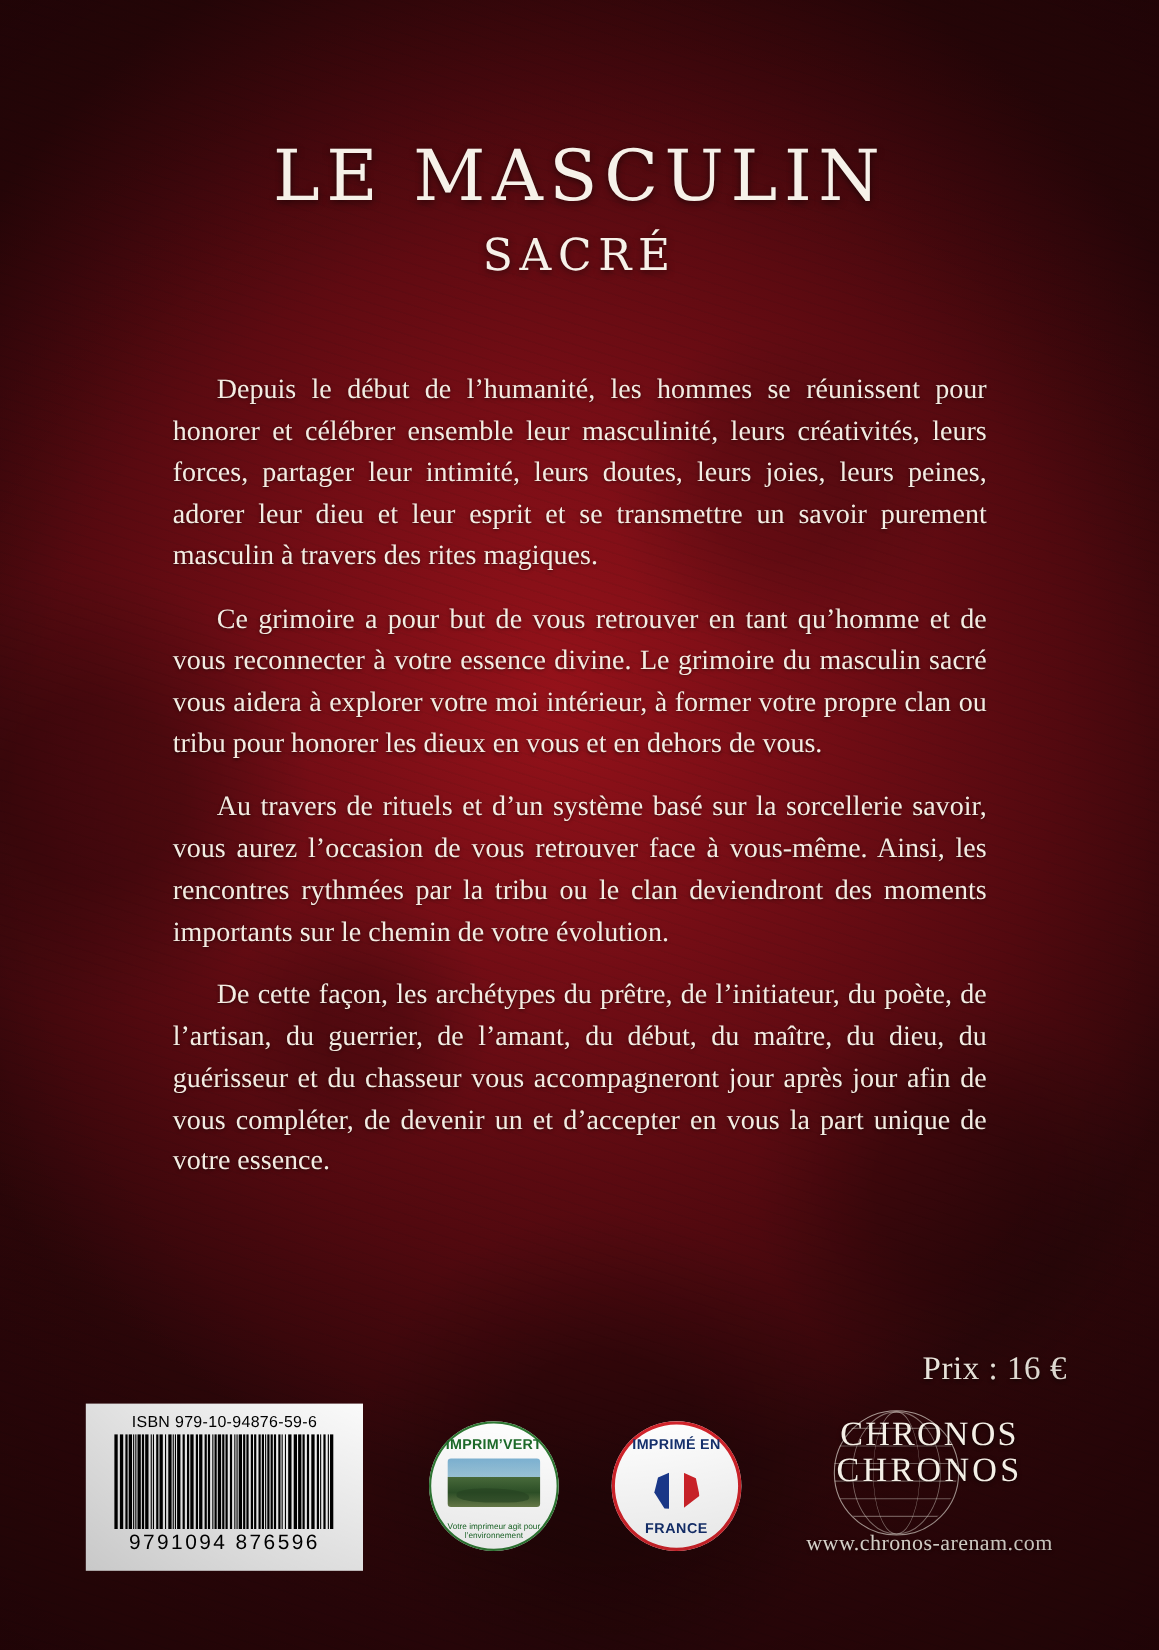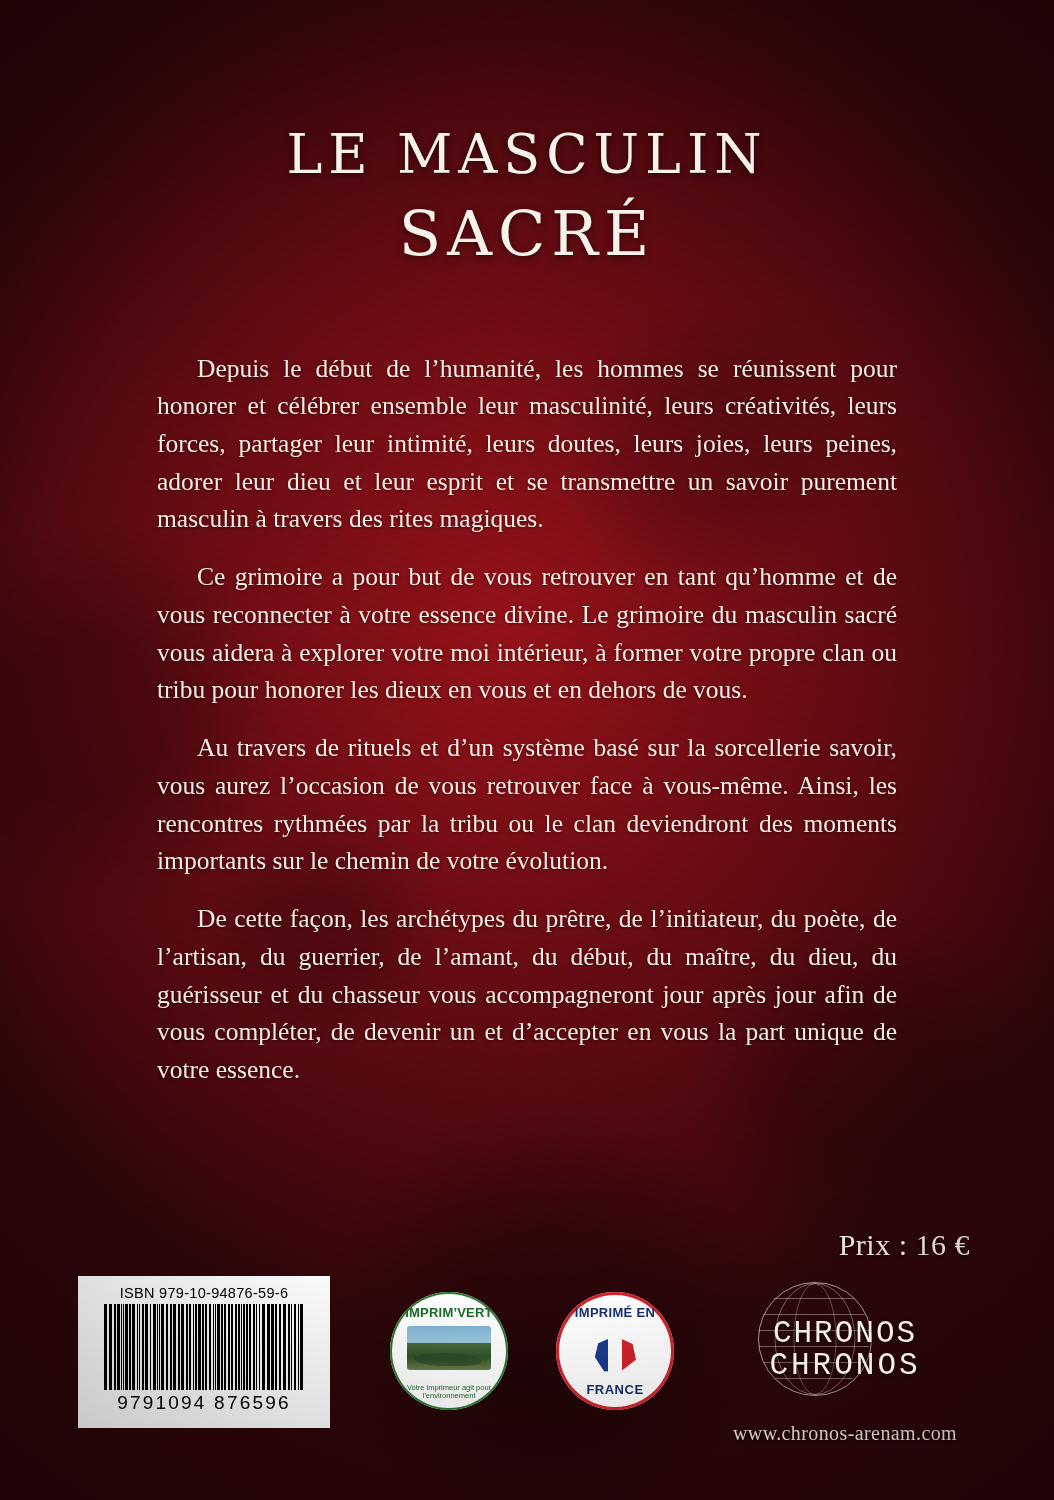--- a/index.html
+++ b/index.html
@@ -56,22 +56,22 @@
     text-align: center;
   }
   .title-line {
     font-family: "DejaVu Serif", serif;
     font-weight: 400;
     letter-spacing: 6px;
     color: #f6f1e9;
     text-shadow: 0 2px 7px rgba(0,0,0,0.55);
     line-height: 1.22;
   }
-  .title-line-1 { font-size: 54px; }
-  .title-line-2 { font-size: 62px; margin-top: 8px; }
+  .title-line-1 { font-size: 64px; }
+  .title-line-2 { font-size: 40px; margin-top: 8px; }
 
   .body-text {
     margin: 78px auto 0;
     width: 740px;
     font-size: 25.5px;
     line-height: 1.48;
     text-align: justify;
     color: #f3ece2;
     text-shadow: 0 1px 3px rgba(0,0,0,0.5);
   }
@@ -253,27 +253,26 @@
   }
   .pub-grid i {
     position: absolute;
     left: 0; right: 0;
     height: 0;
     border-top: 1.1px solid rgba(240,234,224,0.42);
   }
   .pub-name {
     position: relative;
     z-index: 2;
-    font-family: Liberation Mono, monospace;
+    font-family: Liberation Serif, serif;
     font-size: 31px;
     letter-spacing: 2px;
     color: #f4efe6;
     line-height: 1.04;
     text-shadow: 0 1px 4px rgba(0,0,0,0.6);
-    margin-top: 30px;
   }
   .pub-name .l2 { display: block; letter-spacing: 3px; }
   .pub-url {
     margin-top: 40px;
     font-size: 20px;
     color: #f2ece3;
     letter-spacing: 0.4px;
     text-shadow: 0 1px 3px rgba(0,0,0,0.5);
   }
 </style>

